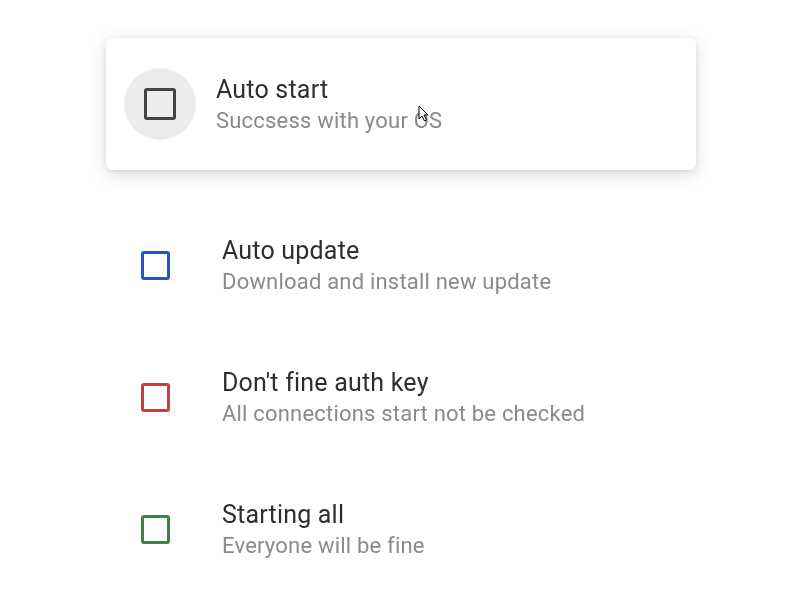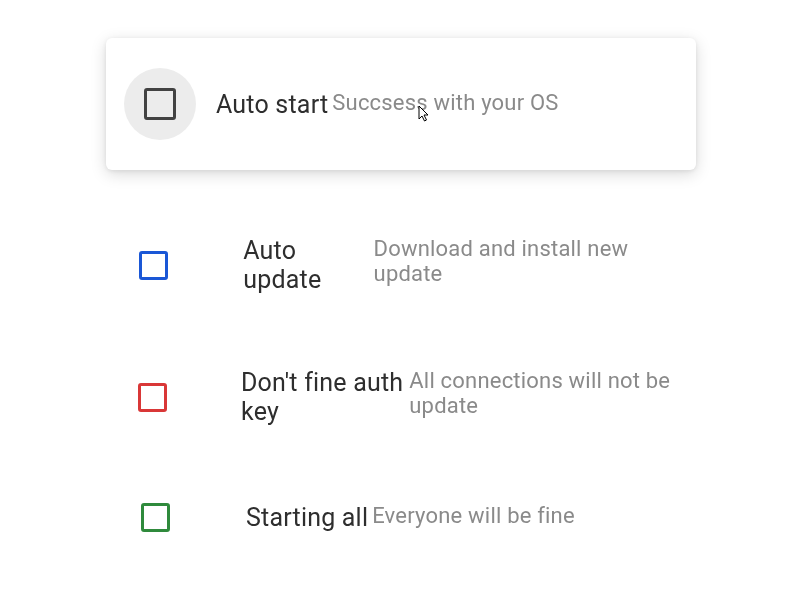--- a/index.html
+++ b/index.html
@@ -62,38 +62,37 @@
     .list-item.hovered .checkbox {
       width: 32px;
       height: 32px;
       border-color: #424242;
     }
     .checkbox.blue { border-color: #1a57d6; }
     .checkbox.red { border-color: #d93737; }
     .checkbox.green { border-color: #2f8a3c; }
     .text-block {
       display: flex;
-      flex-direction: row;
+      flex-direction: column;
       gap: 4px;
     }
     .title {
       font-size: 25px;
       font-weight: 400;
       color: #2e2e2e;
       letter-spacing: 0.2px;
     }
     .subtitle {
       font-size: 22px;
       font-weight: 400;
       color: #8a8a8a;
       letter-spacing: 0.2px;
     }
     .list-item + .list-item {
       margin-top: 38px;
-      gap: 24px;
     }
     .list-item.hovered + .list-item {
       margin-top: 48px;
     }
     .cursor {
       position: absolute;
       left: 416px;
       top: 104px;
       pointer-events: none;
       z-index: 100;
@@ -123,21 +122,21 @@
       <div class="subtitle">Download and install new update</div>
     </div>
   </div>
 
   <div class="list-item">
     <div class="checkbox-wrap">
       <div class="checkbox red"></div>
     </div>
     <div class="text-block">
       <div class="title">Don't fine auth key</div>
-      <div class="subtitle">All connections will not be update</div>
+      <div class="subtitle">All connections start not be checked</div>
     </div>
   </div>
 
   <div class="list-item">
     <div class="checkbox-wrap">
       <div class="checkbox green"></div>
     </div>
     <div class="text-block">
       <div class="title">Starting all</div>
       <div class="subtitle">Everyone will be fine</div>

